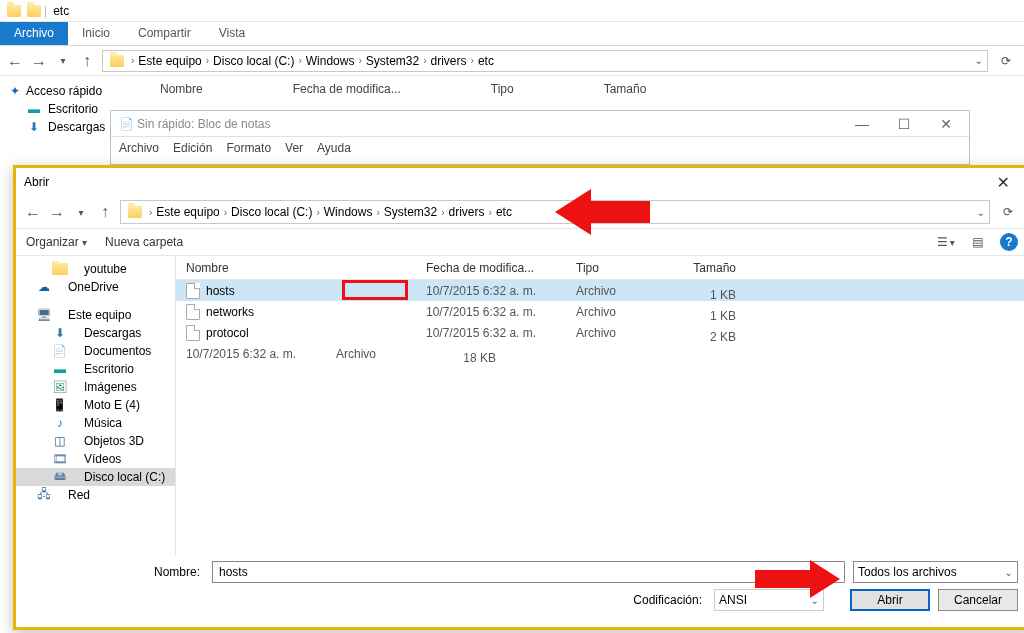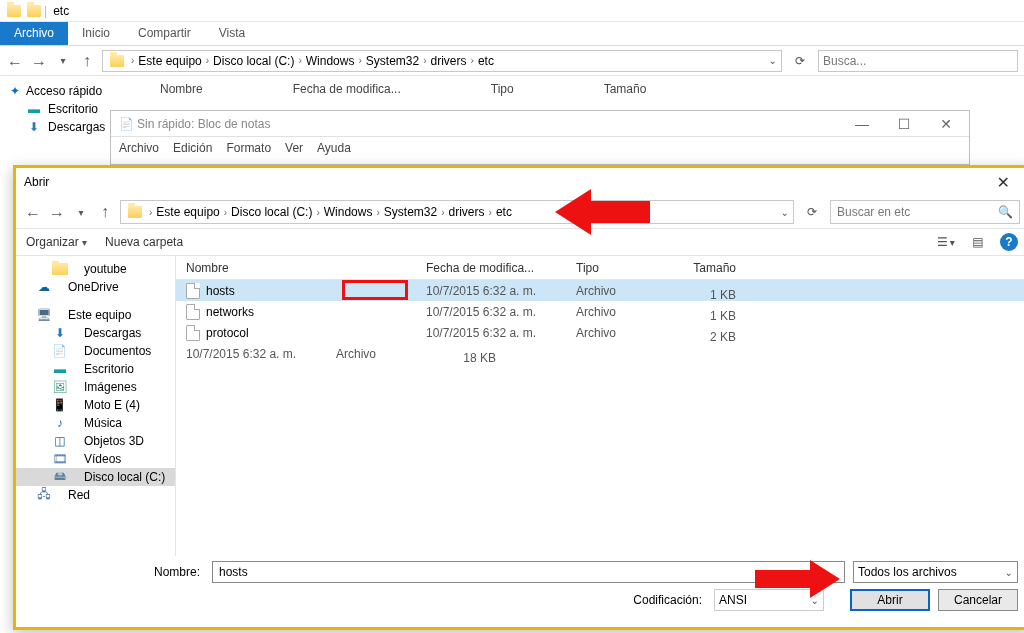--- a/index.html
+++ b/index.html
@@ -137,23 +137,20 @@
     <span class="crumb">Windows</span>
       <span class="crumb-sep">›</span>
     <span class="crumb">System32</span>
       <span class="crumb-sep">›</span>
     <span class="crumb">drivers</span>
       <span class="crumb-sep">›</span>
     <span class="crumb">etc</span>
     <span style="margin-left:auto;" class="chev">⌄</span>
   </div>
   <span class="refresh-btn">⟳</span>
-  <div class="search-box">
-      <span>Busca...</span>
-    </div>
 </div>
 <div class="explorer-body">
   <div class="explorer-sidebar">
     <div class="side-item">
         <span class="icon-quick">✦</span>
         <span>Acceso rápido</span>
       </div>
     <div class="side-item" style="padding-left:22px;">
         <span class="ico ico-desk">▬</span>
         <span>Escritorio</span>
@@ -214,24 +211,20 @@
       <span class="crumb">Windows</span>
         <span class="crumb-sep">›</span>
       <span class="crumb">System32</span>
         <span class="crumb-sep">›</span>
       <span class="crumb">drivers</span>
         <span class="crumb-sep">›</span>
       <span class="crumb">etc</span>
       <span style="margin-left:auto;" class="chev">⌄</span>
     </div>
     <span class="refresh-btn">⟳</span>
-    <div class="dlg-search">
-      <span>Buscar en etc</span>
-      <span class="mag">🔍</span>
-    </div>
   </div>
   <div class="dlg-toolbar">
     <span><span>Organizar</span> <span class="chev">▾</span></span>
     <span>Nueva carpeta</span>
     <div class="right">
       <span class="view-icon">☰<span class="chev" style="margin-left:2px;">▾</span></span>
       <span class="view-icon">▤</span>
       <span class="help-icon">?</span>
     </div>
   </div>

